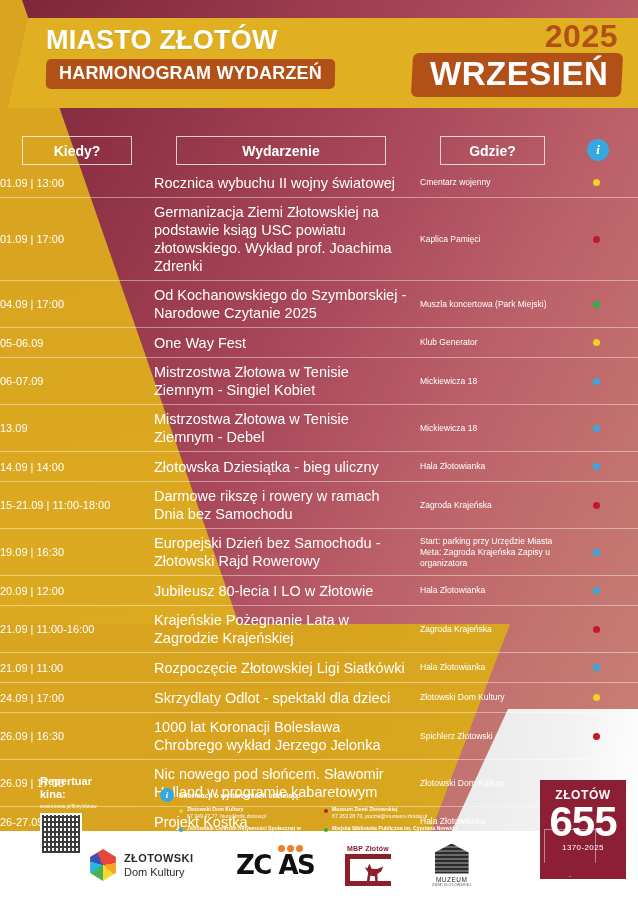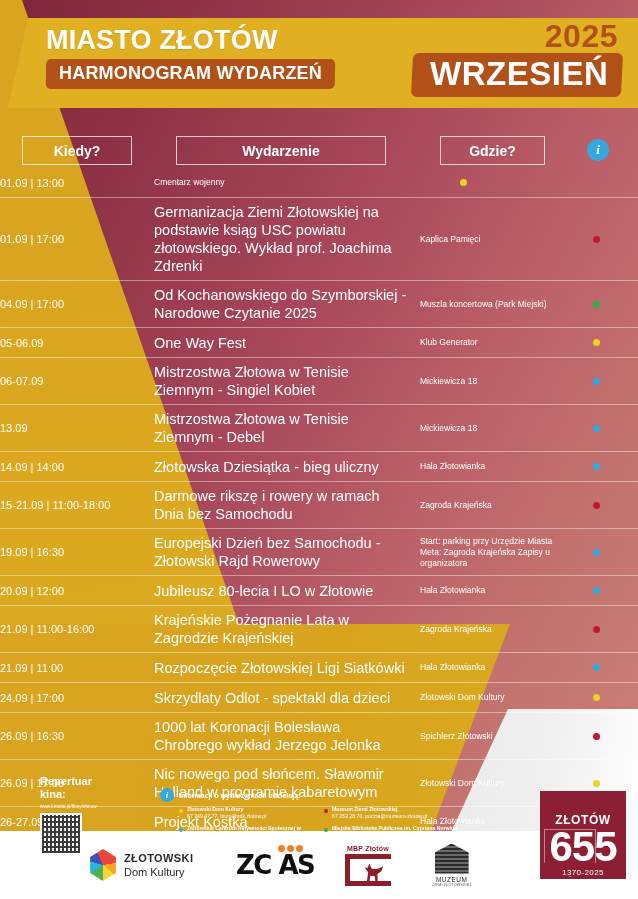--- a/index.html
+++ b/index.html
@@ -240,23 +240,23 @@
     background:
       repeating-linear-gradient(0deg, #2b2b2b 0 2px, #6a6a6a 2px 4px);
     clip-path: polygon(50% 0, 100% 30%, 100% 100%, 0 100%, 0 30%);
   }
   .muz-text { color: #2a2a2a; font-size: 6.5px; margin-top: 2px; letter-spacing: 0.5px; }
   .muz-sub { color: #555; font-size: 3.6px; letter-spacing: 0.2px; }
 
   
   .badge655 {
     position: absolute; right: 12px; bottom: 20px; z-index: 9;
-    width: 86px; height: 88px; background: #8c1f34;
+    width: 86px; height: 99px; background: #8c1f34;
     display: flex; flex-direction: column; align-items: center;
-    padding-top: 22px; overflow: hidden;
+    padding-top: 8px; overflow: hidden;
   }
   .badge655 .b-top { color: #ffffff; font-size: 12px; font-weight: bold; letter-spacing: 0.6px; }
   .badge655 .b-num { color: #ffffff; font-size: 42px; font-weight: bold; line-height: 40px; letter-spacing: -1px; }
   .badge655 .b-years { color: #ffffff; font-size: 8px; letter-spacing: 0.4px; margin-top: 1px; }
   .badge-ghost {
     position: absolute; left: 4px; bottom: 2px; width: 52px; height: 48px;
     border: 1px solid rgba(255,255,255,0.45);
     clip-path: polygon(0 0, 100% 0, 100% 70%, 50% 100%, 0 70%);
   }
 </style>
@@ -291,20 +291,21 @@
   <div class="col-headers">
     <div class="colhead when">Kiedy?</div>
     <div class="colhead where">Gdzie?</div>
     <div class="colhead what">Wydarzenie</div>
     <div class="info-badge">i</div>
   </div>
 
   <div class="schedule" id="schedule">
       <div class="row">
         <div class="cell-when">01.09 | 13:00</div>
+        <div class="cell-what">Rocznica wybuchu II wojny światowej</div>
         <div class="cell-where">Cmentarz wojenny</div>
         <div class="cell-dot">
           <span class="dot" style="background: rgb(242, 208, 36);"></span>
         </div>
       </div>
       <div class="row">
         <div class="cell-when">01.09 | 17:00</div>
         <div class="cell-what">Germanizacja Ziemi Złotowskiej na podstawie ksiąg USC powiatu złotowskiego. Wykład prof. Joachima Zdrenki</div>
         <div class="cell-where">Kaplica Pamięci</div>
         <div class="cell-dot">

